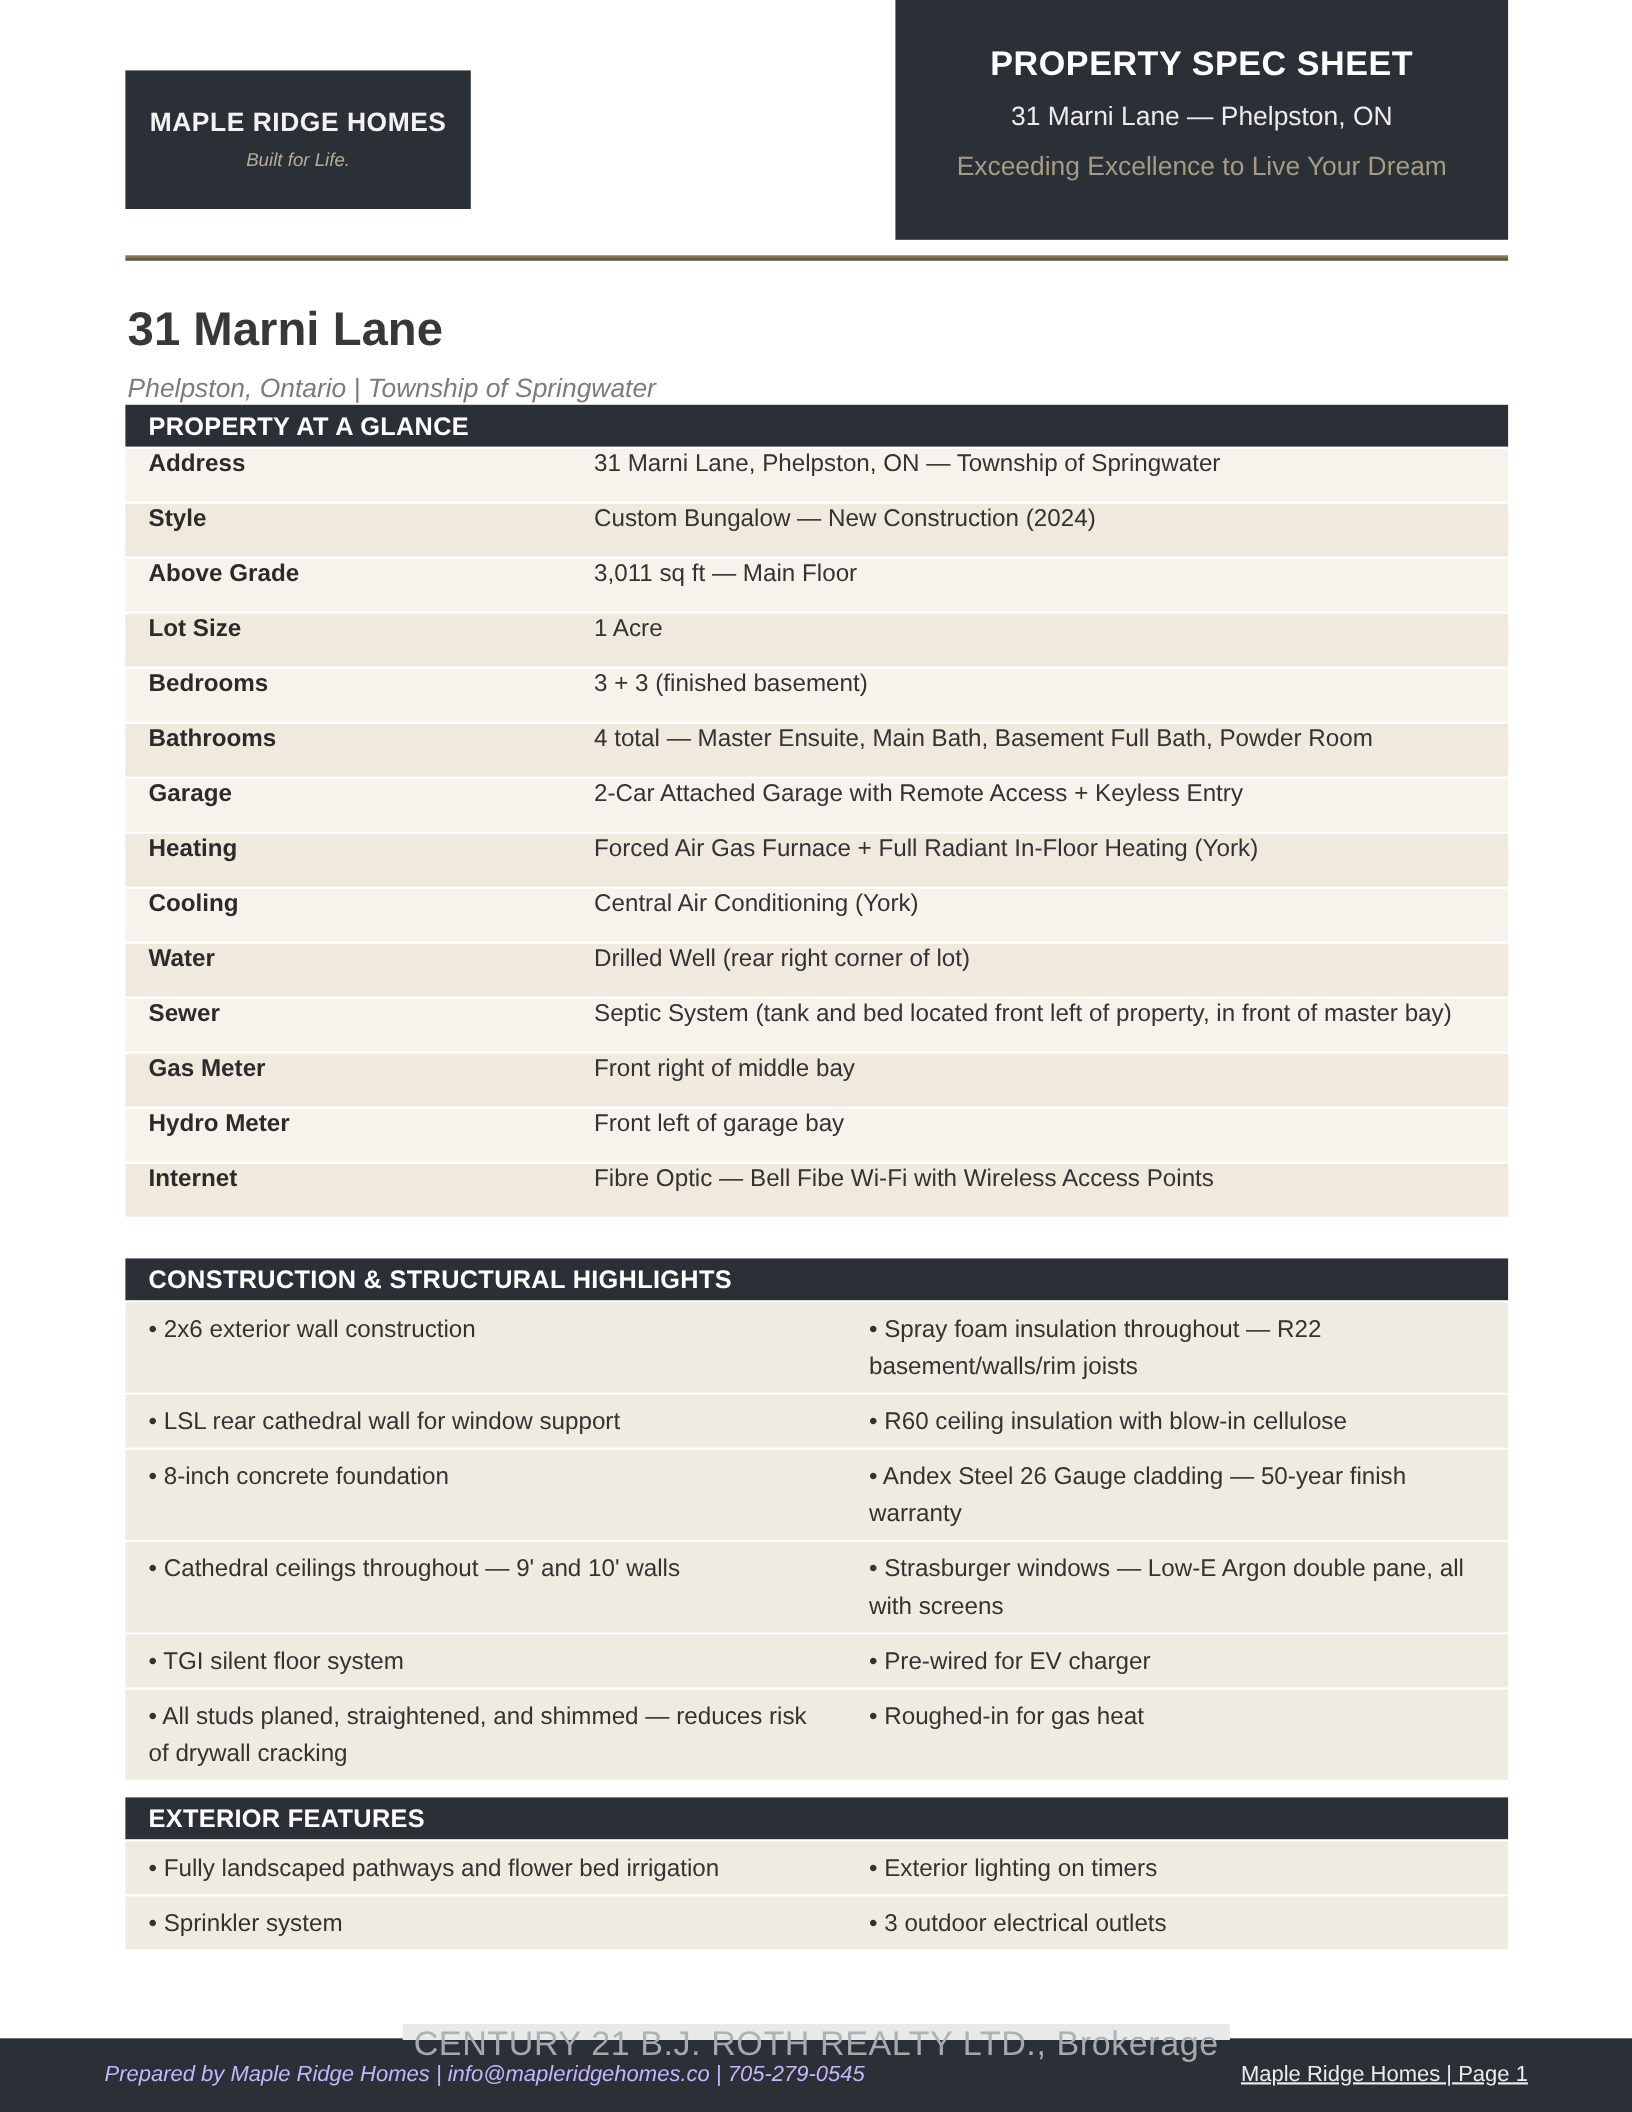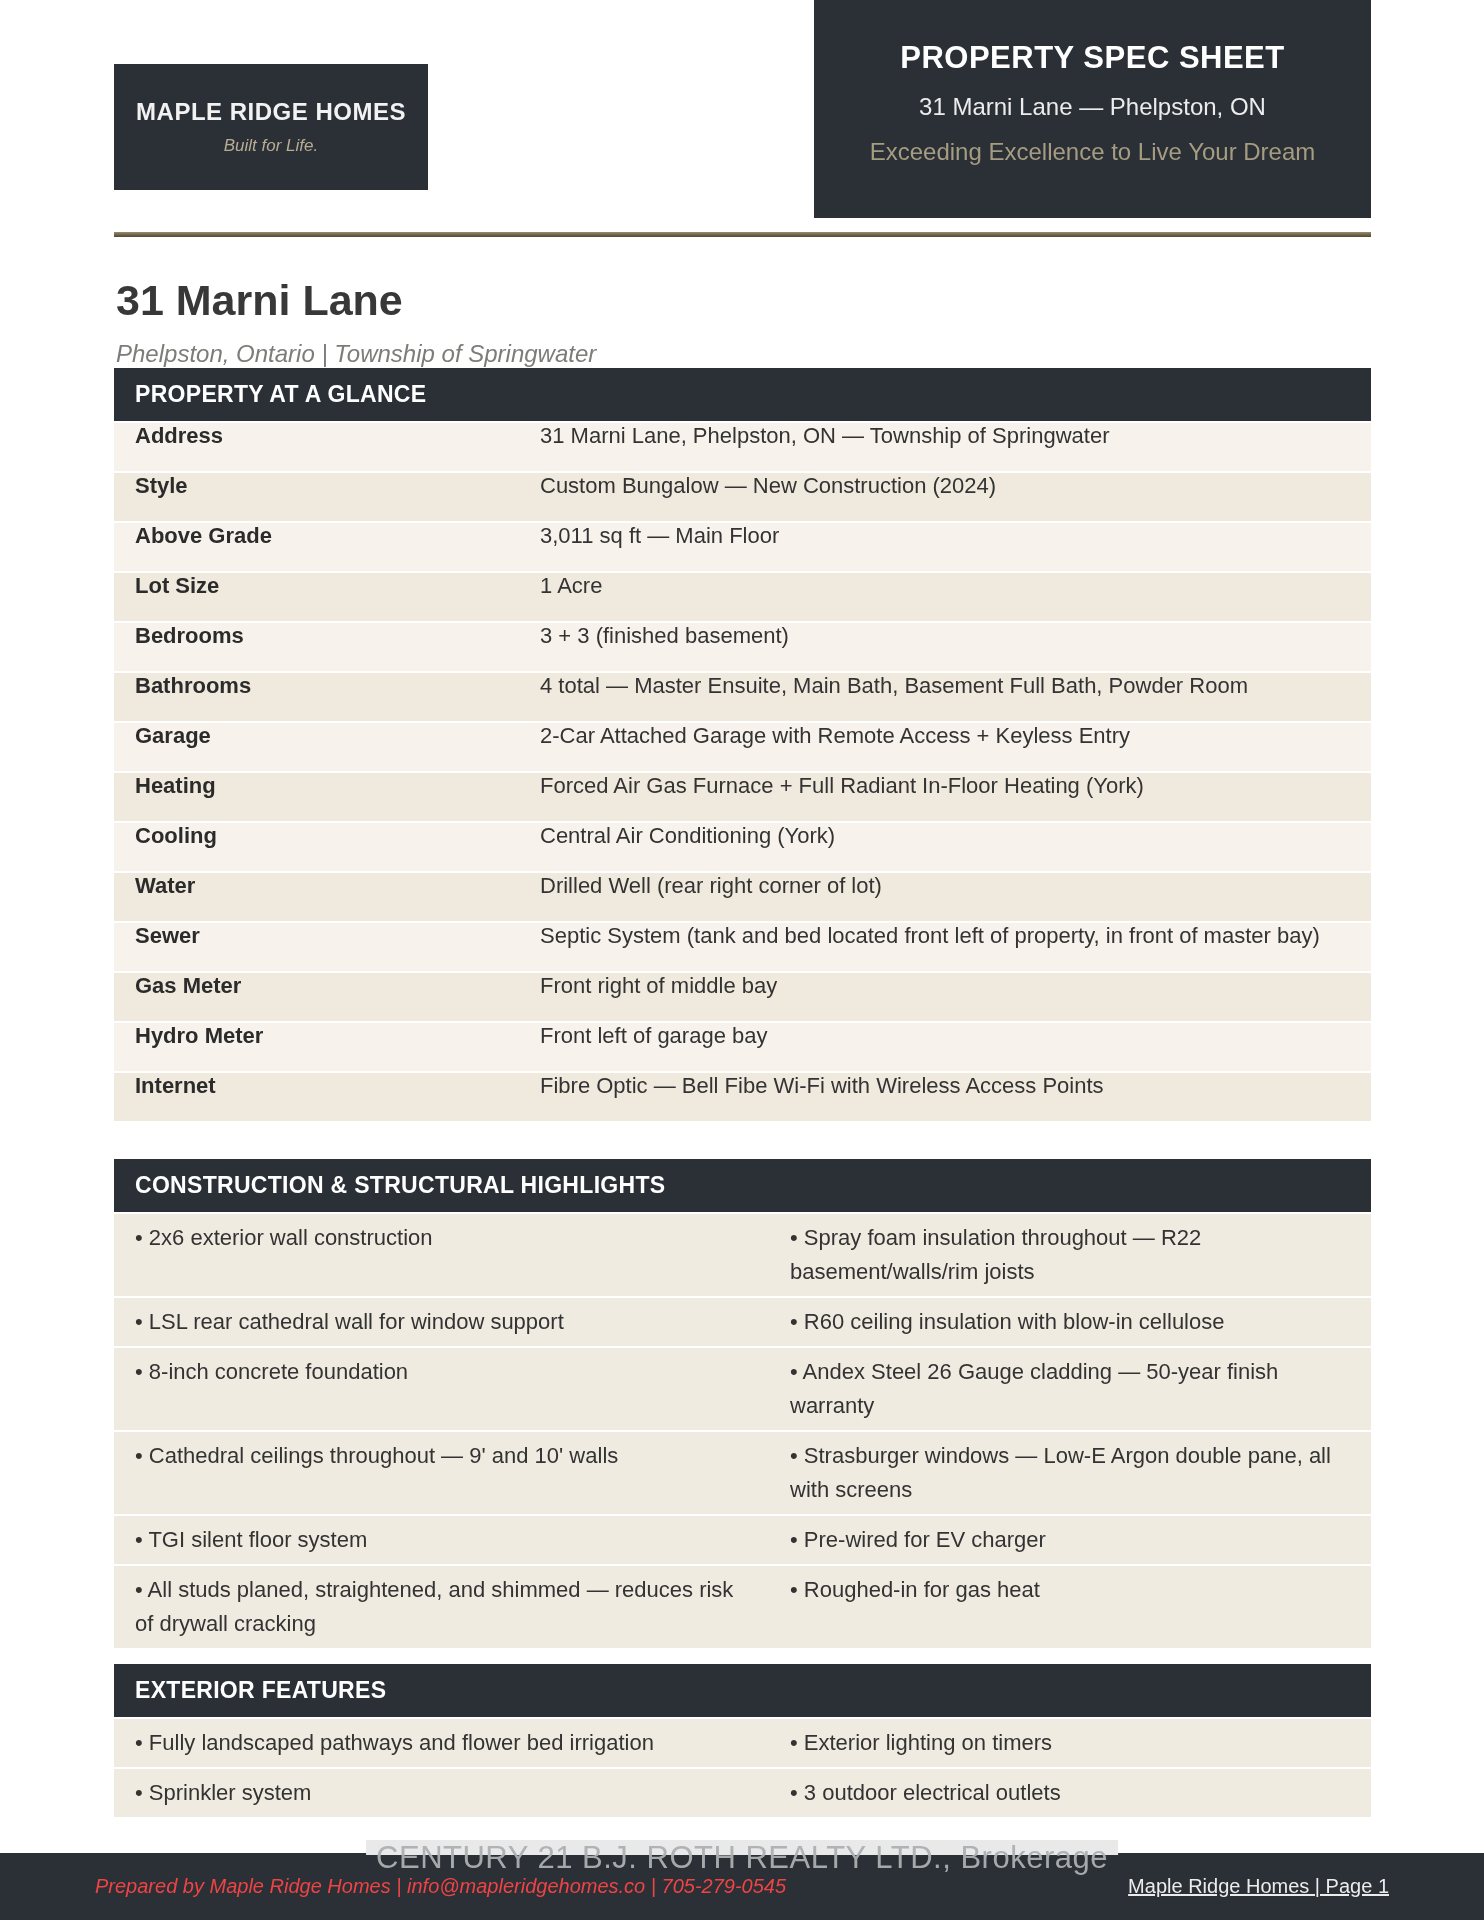--- a/index.html
+++ b/index.html
@@ -26,21 +26,21 @@
     background:linear-gradient(to bottom,#9a8c6c 0%,#6e6448 55%,#4e4936 100%);
   }
   
   .prop-title{position:absolute;left:116px;top:276px;font-size:43px;font-weight:bold;color:#383838;}
   .prop-subtitle{position:absolute;left:116px;top:340px;font-size:24px;font-style:italic;color:#7c7c78;}
   
   .sections{position:absolute;left:114px;top:368px;width:1257px;}
   .section + .section{margin-top:38px;}
   .section:nth-child(3){margin-top:16px;}
   .section-heading{
-    height:53px;background:#2b3037;color:#ffffff;font-size:23px;font-weight:bold;
+    height:38px;background:#2b3037;color:#ffffff;font-size:23px;font-weight:bold;
     display:flex;align-items:center;padding-left:21px;box-sizing:border-box;margin-bottom:2px;letter-spacing:.3px;
   }
   .kv-row{display:flex;min-height:48px;margin-bottom:2px;font-size:22px;}
   .kv .rows > .kv-row:nth-child(odd){background:#f7f3ec;}
   .kv .rows > .kv-row:nth-child(even){background:#f0e9de;}
   .kv-label{width:426px;box-sizing:border-box;padding-left:21px;font-weight:bold;color:#2b2b2b;flex-shrink:0;}
   .kv-value{flex:1;color:#333333;padding-right:16px;}
   .cols-row{display:flex;background:#f0ebe1;margin-bottom:2px;font-size:22px;line-height:34px;color:#333333;}
   .cell{box-sizing:border-box;padding:7px 28px 7px 21px;}
   .cell.left{width:652px;flex-shrink:0;}
@@ -50,21 +50,21 @@
     position:absolute;top:1840px;left:50%;transform:translateX(-50%);white-space:nowrap;
     font-size:31px;letter-spacing:.5px;color:rgba(172,176,177,.95);
     background:linear-gradient(to bottom,#e9e9e9 0px,#e9e9e9 15px,rgba(233,233,233,0) 15px);
     padding:0 10px;z-index:3;
   }
   .footer{
     position:absolute;left:0;top:1853px;width:1484px;height:67px;background:#2b2f36;
     display:flex;align-items:center;justify-content:space-between;box-sizing:border-box;
     padding:0 95px;z-index:2;
   }
-  .footer-left{color:#ef4444;font-style:italic;font-size:20px;}
+  .footer-left{color:#c4b5fd;font-style:italic;font-size:20px;}
   .footer-right{color:#ececec;font-size:20px;text-decoration:underline;}
 </style>
 </head>
 <body>
 
 <div class="page">
 
   <div class="brand-box">
     <div class="brand-name">MAPLE RIDGE HOMES</div>
     <div class="brand-tagline">Built for Life.</div>

